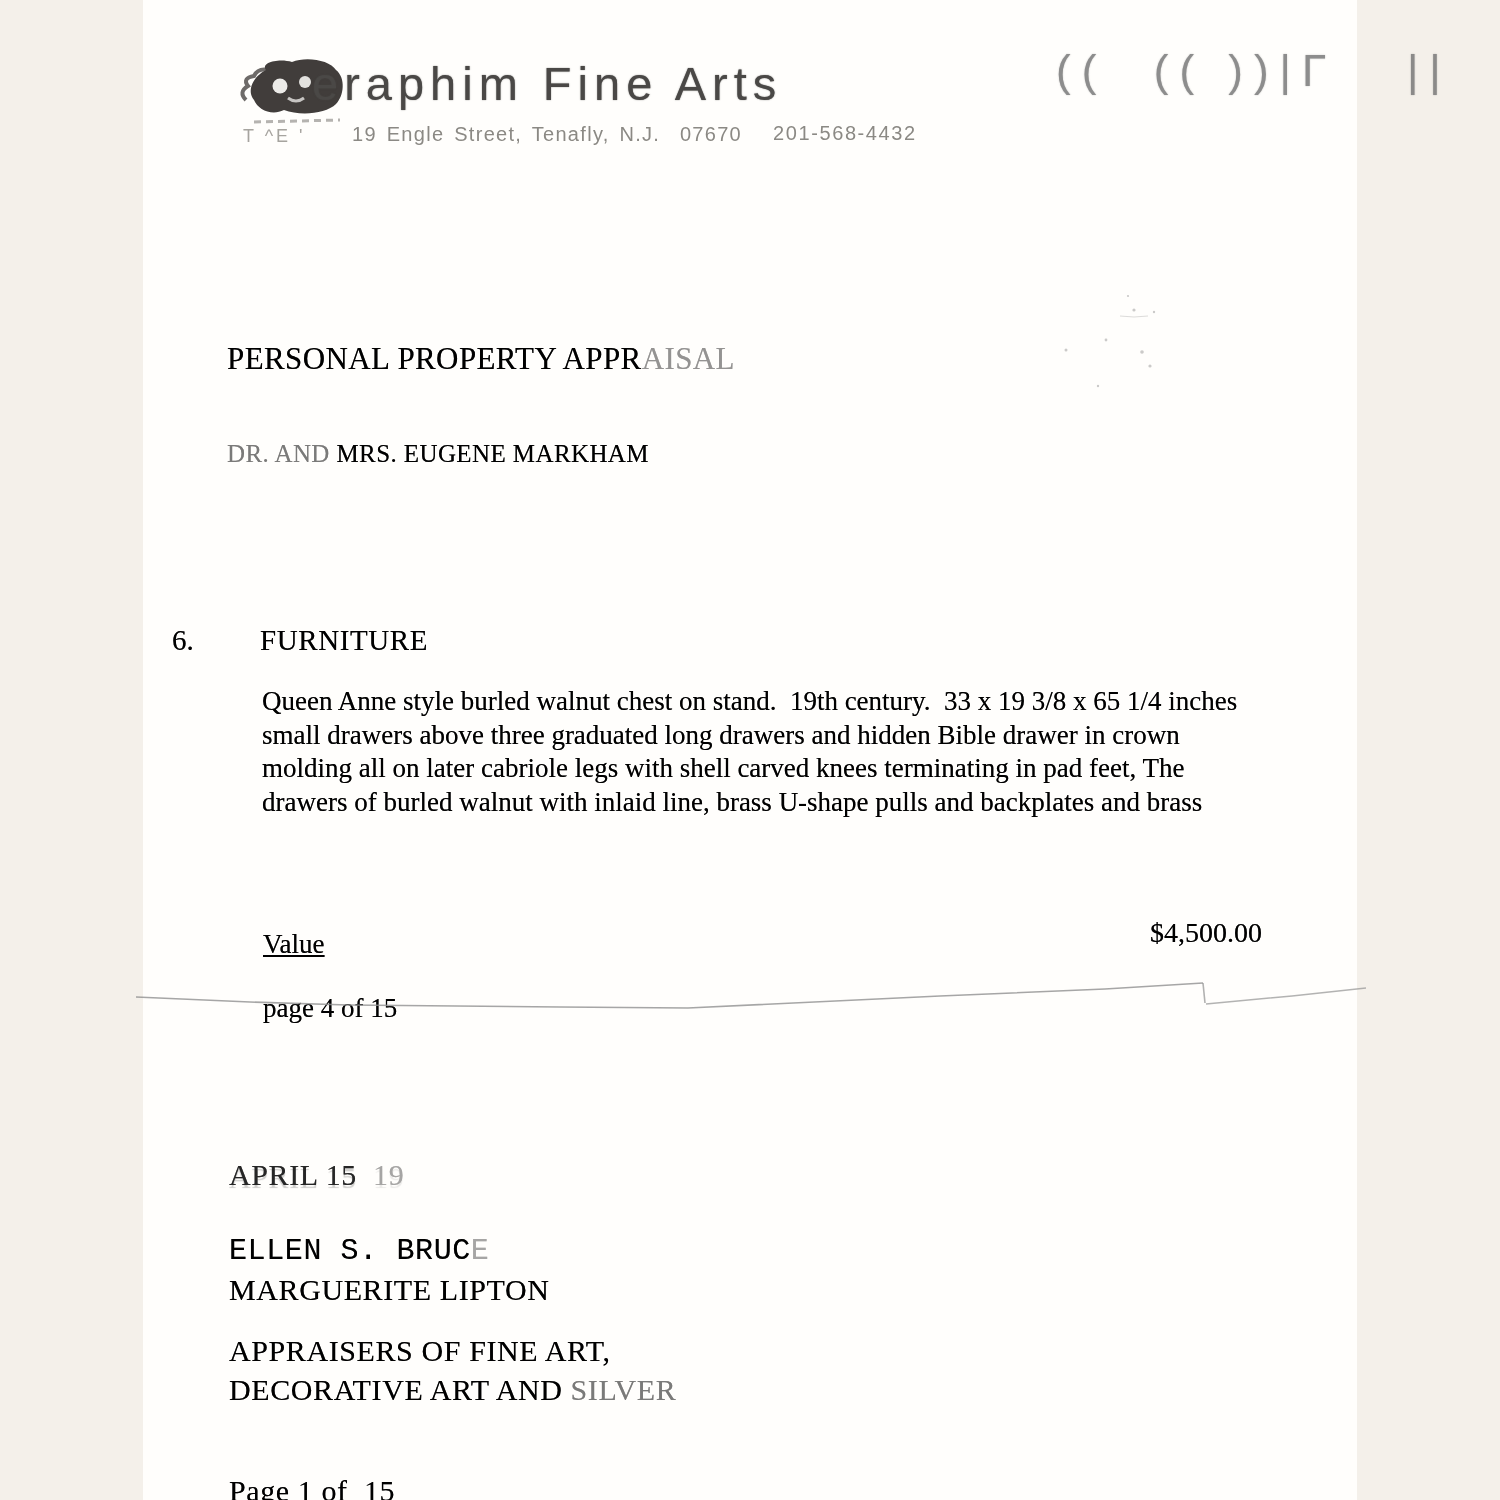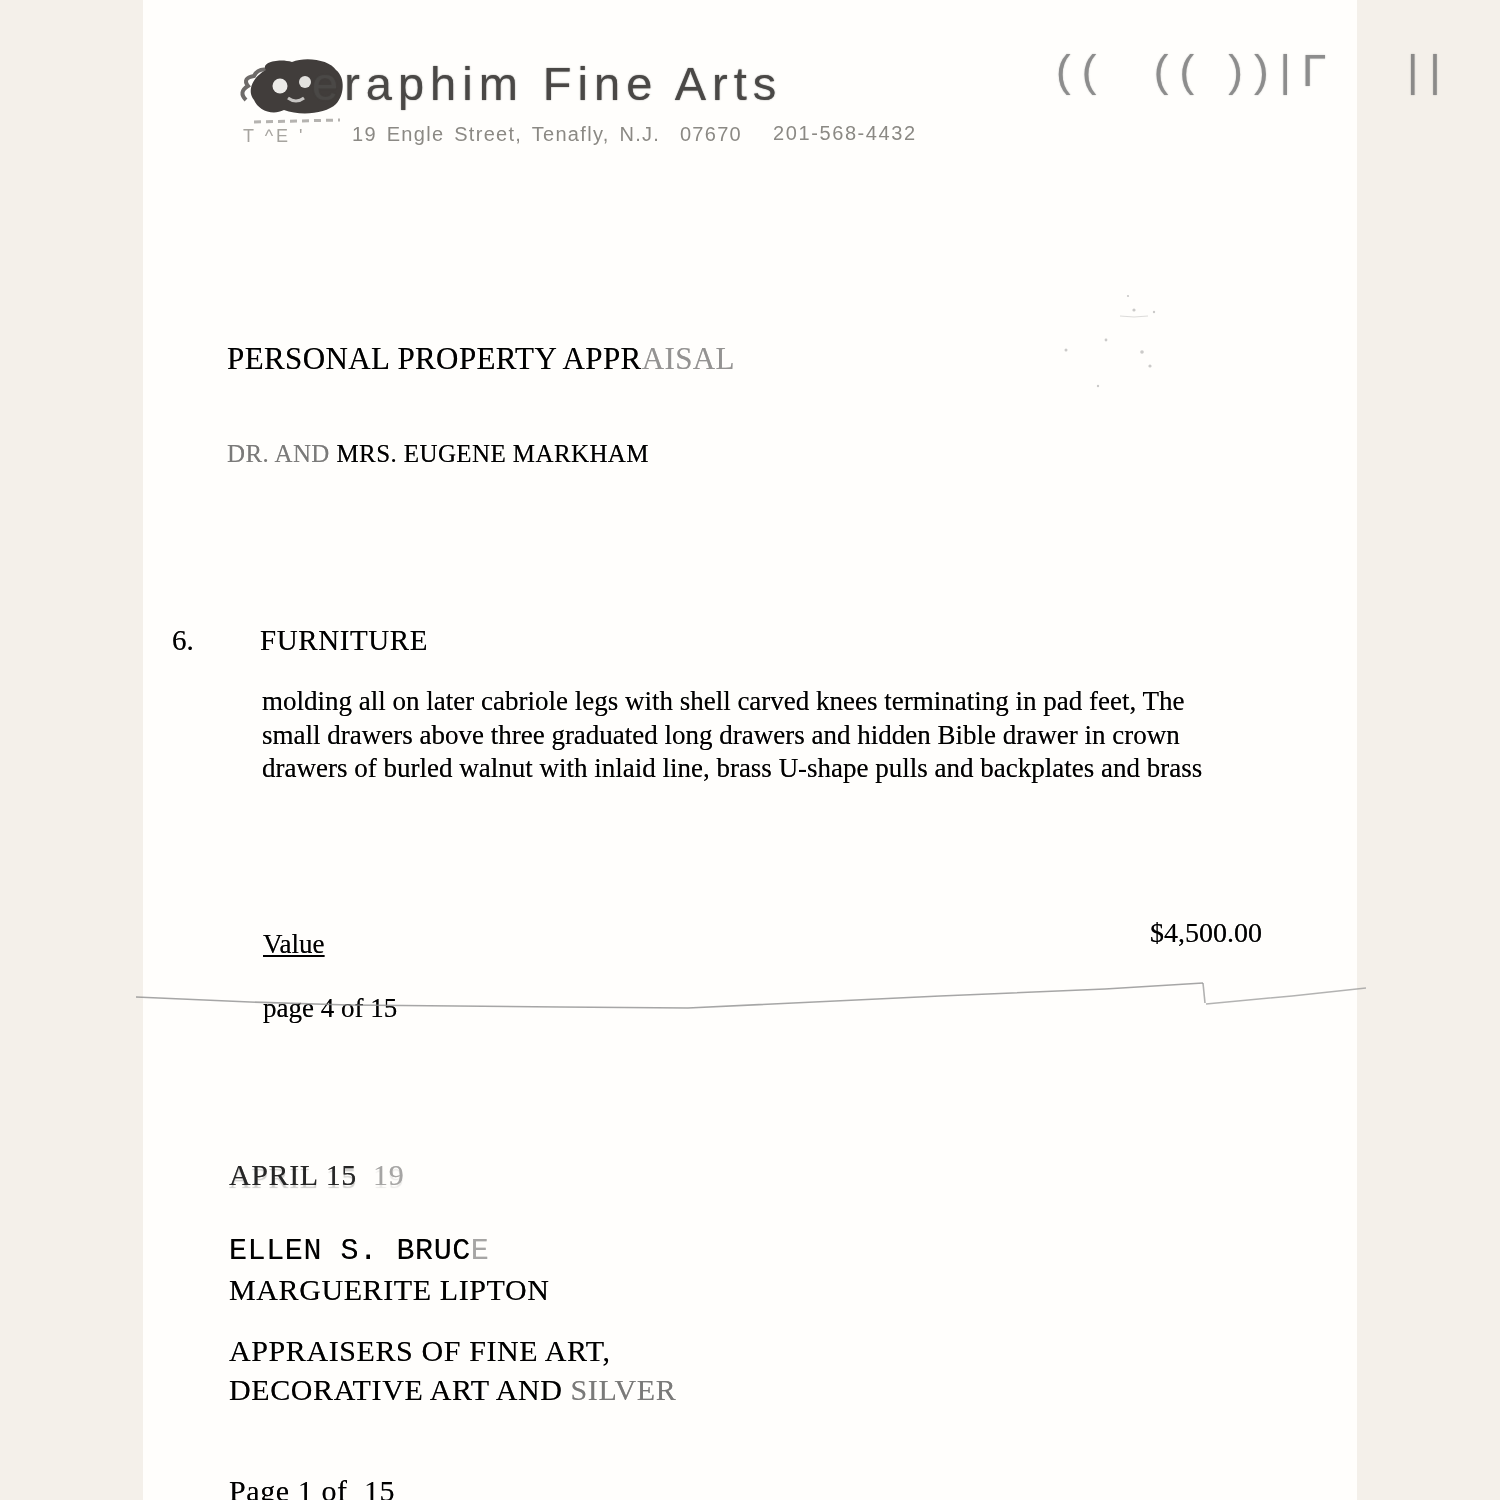--- a/index.html
+++ b/index.html
@@ -86,22 +86,23 @@
     </svg>
 
     <div class="abs t ink h-title" style="left:227px;top:303px;"><span>PERSONAL PROPERTY APPR</span><span class="fade42">AISAL</span></div>
 
     <div class="abs t ink h-client" style="left:227px;top:402px;"><span class="fade52">DR. AND</span><span> MRS. EUGENE MARKHAM</span></div>
 
     <div class="abs t ink h-item" style="left:172px;top:586px;">6.</div>
     <div class="abs t ink h-item" style="left:260px;top:586px;letter-spacing:.6px;">FURNITURE</div>
 
     <div class="abs ink body-copy" style="left:262px;top:647px;width:1075px;">
+      <div class="t">Queen Anne style burled walnut chest on stand.  19th century.  33 x 19 3/8 x 65 1/4 inches</div>
+      <div class="t">small drawers above three graduated long drawers and hidden Bible drawer in crown</div>
       <div class="t">molding all on later cabriole legs with shell carved knees terminating in pad feet, The</div>
-      <div class="t">small drawers above three graduated long drawers and hidden Bible drawer in crown</div>
       <div class="t">drawers of burled walnut with inlaid line, brass U-shape pulls and backplates and brass</div>
     </div>
 
     <div class="abs t ink foot" style="left:263px;top:891px;text-decoration:underline;">Value</div>
     <div class="abs t ink" style="left:1150px;top:879px;font-size:28px;">$4,500.00</div>
 
     <div class="abs t ink foot" style="left:263px;top:955px;">page 4 of 15</div>
 
     <svg class="abs" style="left:0;top:0;" width="1500" height="1500" viewBox="0 0 1500 1500">
       <polyline points="136,997 250,1002 348,1005 560,1007 688,1008 940,996 1105,989 1203,983" fill="none" stroke="#909090" stroke-width="1.6" opacity=".8"></polyline>

